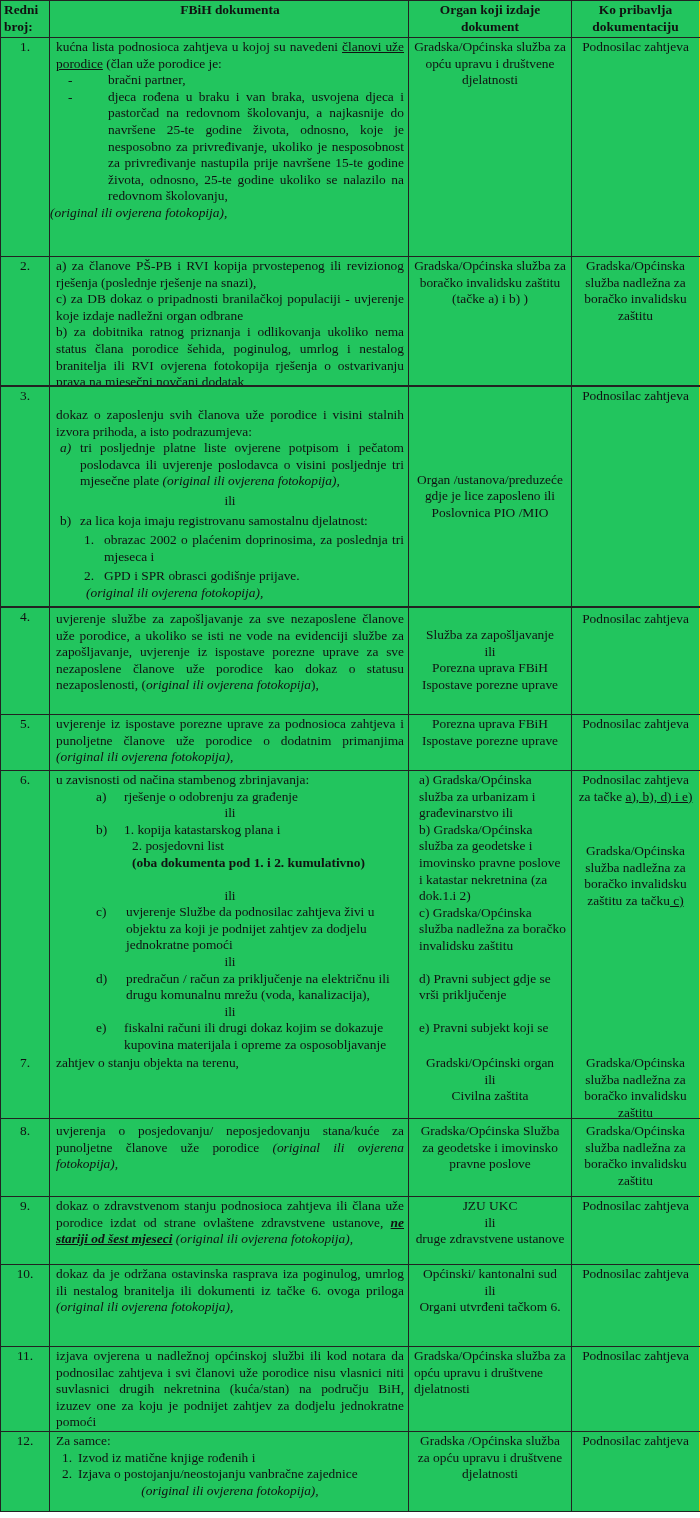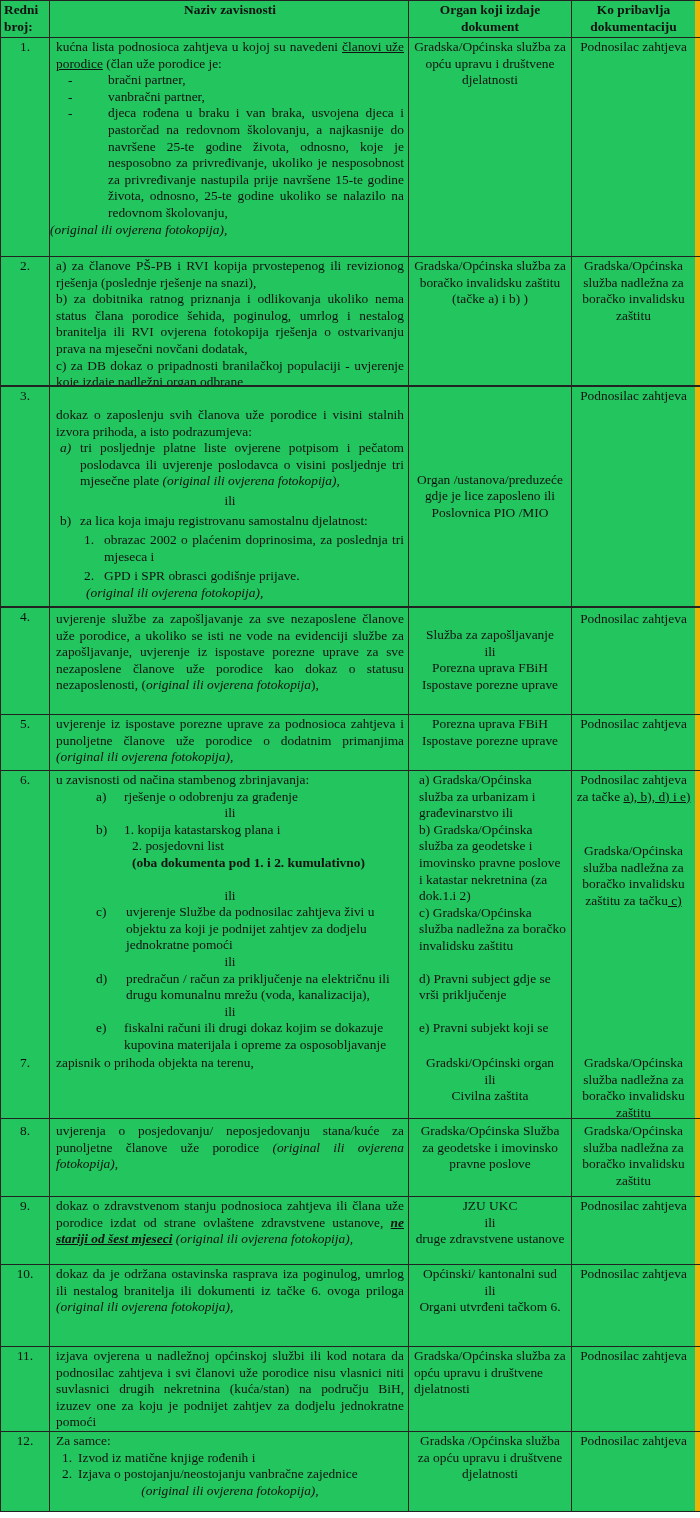--- a/index.html
+++ b/index.html
@@ -3,21 +3,21 @@
 <meta charset="utf-8">
 <style>
   html, body { margin:0; padding:0; background:#ffffff; }
   body { width:700px; height:1518px; overflow:hidden; font-family:"Liberation Serif", serif; color:#111; font-size:13.4px; line-height:16.6px; }
   .tbl { position:relative; width:700px; }
   .row { position:absolute; left:0; width:700px; display:flex; border-top:1px solid #222; box-sizing:border-box; background:#22c55e; overflow:hidden; }
   .c { box-sizing:border-box; border-left:1px solid #222; padding:1px 5px; overflow:hidden; }
   .c1 { width:49px; text-align:center; border-left:1px solid #222; }
   .c2 { width:359px; text-align:justify; padding-left:6px; padding-right:4px; }
   .c3 { width:163px; text-align:center; }
-  .c4 { width:129px; text-align:center; border-right:5px solid #eab308; padding:1px 3px; }
+  .c4 { width:129px; text-align:center; border-right:1px solid #eab308; padding:1px 3px; }
   .hdr { font-weight:bold; text-align:center; }
   .i { font-style:italic; }
   .u { text-decoration:underline; }
   .b { font-weight:bold; }
   .ctr { text-align:center; }
   .left { text-align:left; }
   ul.dash { list-style:none; margin:0; padding:0 0 0 52px; }
   ul.dash li { position:relative; }
   ul.dash li::before { content:"-"; position:absolute; left:-40px; }
   .sub { padding-left:24px; position:relative; }
@@ -28,46 +28,45 @@
   .ind6 .lbl { position:absolute; left:40px; }
   .bottom-line { position:absolute; left:0; width:700px; height:0; border-top:1px solid #222; }
 </style>
 </head>
 <body>
 
 <div class="tbl">
 
   <div class="row" style="top:0;height:37px;border-top:1px solid #222;">
     <div class="c c1 hdr" style="text-align:left;padding-left:3px;">Redni broj:</div>
-    <div class="c c2 hdr">Naziv zavisnosti</div>
+    <div class="c c2 hdr">FBiH dokumenta</div>
     <div class="c c3 hdr">Organ koji izdaje dokument</div>
     <div class="c c4 hdr">Ko pribavlja dokumentaciju</div>
   </div>
 
   <div class="row" style="top:37px;height:219px;">
     <div class="c c1">1.</div>
     <div class="c c2">
       <div><span>kućna lista podnosioca zahtjeva u kojoj su navedeni</span> <span class="u">članovi uže porodice</span><span> (član uže porodice je:</span></div>
       <ul class="dash">
         <li>bračni partner,</li>
-        <li>vanbračni partner,</li>
         <li>djeca rođena u braku i van braka, usvojena djeca i pastorčad na redovnom školovanju, a najkasnije do navršene 25-te godine života, odnosno, koje je nesposobno za privređivanje, ukoliko je nesposobnost za privređivanje nastupila prije navršene 15-te godine života, odnosno, 25-te godine ukoliko se nalazilo na redovnom školovanju,</li>
       </ul>
       <div class="i left" style="margin-left:-6px;">(original ili ovjerena fotokopija),</div>
     </div>
     <div class="c c3">Gradska/Općinska služba za opću upravu i društvene djelatnosti</div>
     <div class="c c4">Podnosilac zahtjeva</div>
   </div>
 
   <div class="row" style="top:256px;height:129px;">
     <div class="c c1">2.</div>
     <div class="c c2">
       <div>a) za članove PŠ-PB i RVI kopija prvostepenog ili revizionog rješenja (poslednje rješenje na snazi),</div>
+      <div>c) za DB dokaz o pripadnosti branilačkoj populaciji - uvjerenje koje izdaje nadležni organ odbrane</div>
       <div>b) za dobitnika ratnog priznanja i odlikovanja ukoliko nema status člana porodice šehida, poginulog, umrlog i nestalog branitelja ili RVI ovjerena fotokopija rješenja o ostvarivanju prava na mjesečni novčani dodatak,</div>
-      <div>c) za DB dokaz o pripadnosti branilačkoj populaciji - uvjerenje koje izdaje nadležni organ odbrane</div>
     </div>
     <div class="c c3">Gradska/Općinska služba za boračko invalidsku zaštitu (tačke a) i b) )</div>
     <div class="c c4">Gradska/Općinska služba nadležna za boračko invalidsku zaštitu</div>
   </div>
 
   <div class="row" style="top:385px;height:221px;border-top:2px solid #222;">
     <div class="c c1">3.</div>
     <div class="c c2" style="padding-top:20px;">
       <div>dokaz o zaposlenju svih članova uže porodice i visini stalnih izvora prihoda, a isto podrazumjeva:</div>
       <div class="sub"><span class="lbl i">a)</span><span>tri posljednje platne liste ovjerene potpisom i pečatom poslodavca ili uvjerenje poslodavca o visini posljednje tri mjesečne plate</span> <span class="i">(original ili ovjerena fotokopija),</span></div>
@@ -133,21 +132,21 @@
     </div>
     <div class="c c4">
       <div><span>Podnosilac zahtjeva za tačke </span><span class="u">a), b), d) i e)</span></div>
       <div style="height:38px;"></div>
       <div><span>Gradska/Općinska služba nadležna za boračko invalidsku zaštitu za tačku</span><span class="u"> c)</span></div>
     </div>
   </div>
 
   <div class="row" style="top:1054px;height:64px;border-top:none;">
     <div class="c c1">7.</div>
-    <div class="c c2">zapisnik o prihoda objekta na terenu,</div>
+    <div class="c c2">zahtjev o stanju objekta na terenu,</div>
     <div class="c c3">
       <div>Gradski/Općinski organ</div>
       <div>ili</div>
       <div>Civilna zaštita</div>
     </div>
     <div class="c c4">Gradska/Općinska služba nadležna za boračko invalidsku zaštitu</div>
   </div>
 
   <div class="row" style="top:1118px;height:78px;">
     <div class="c c1" style="padding-top:4px;">8.</div>

